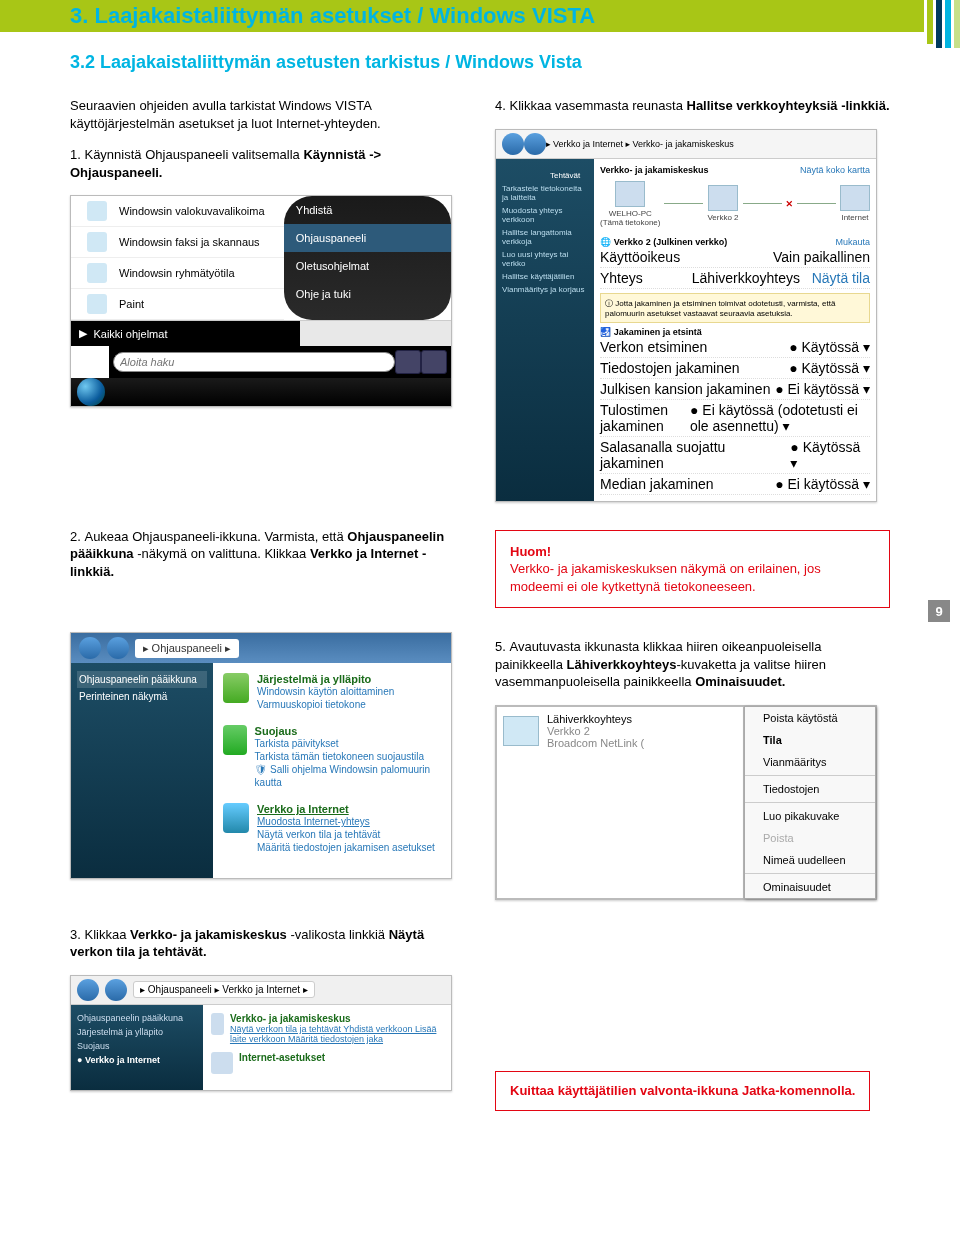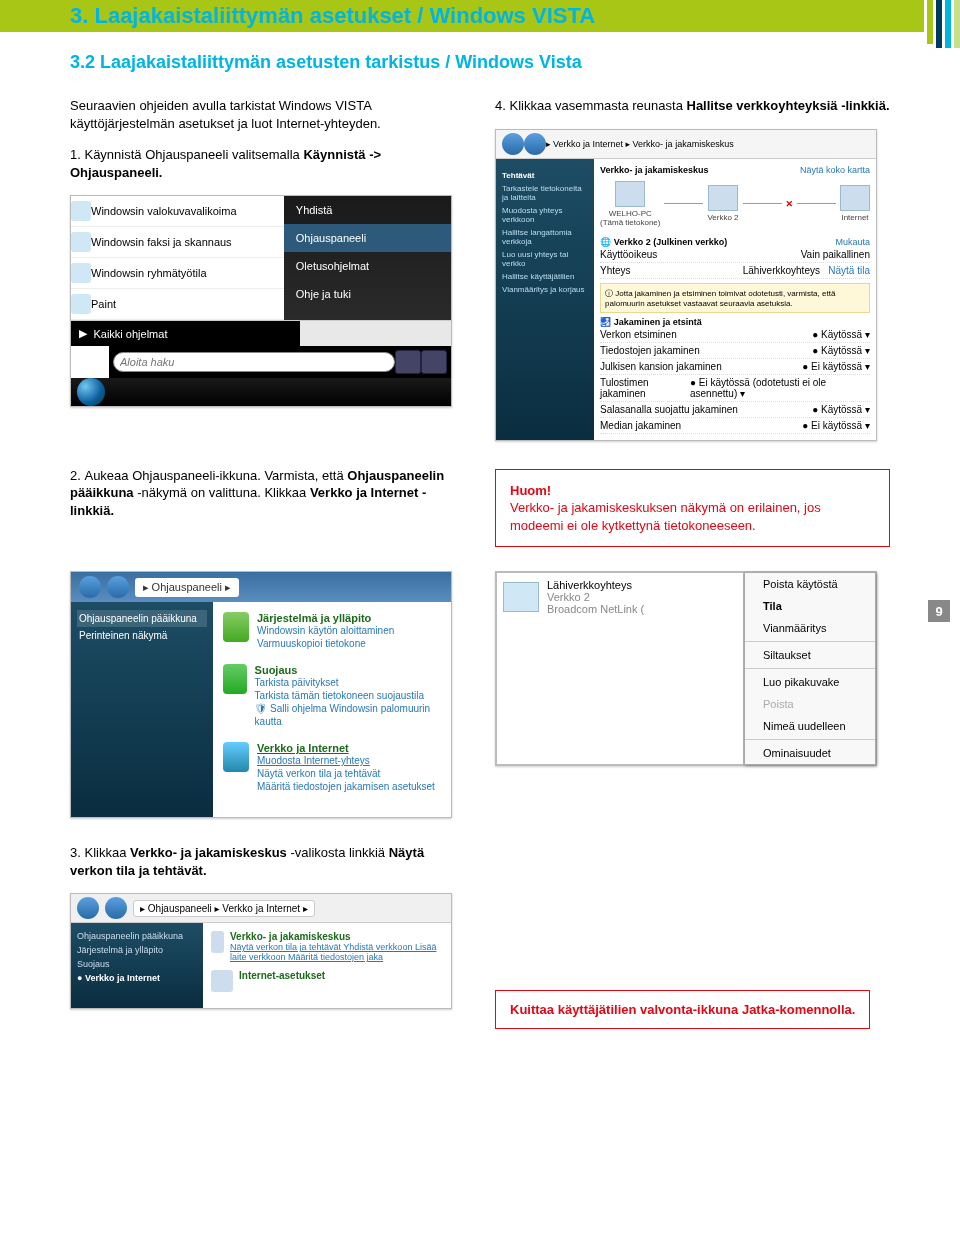--- a/index.html
+++ b/index.html
@@ -35,47 +35,47 @@
   .content { padding: 0 70px 30px 70px; }
   .subheading { color:#00b5e2; font-size:18px; font-weight:bold; margin:10px 0 18px 0; }
   .two-col { display:flex; gap:30px; }
   .col { flex:1; }
   .step-text { margin:6px 0 14px 0; line-height:1.35; }
   .step-text b { font-weight:bold; }
   .shot { border:1px solid #bbb; box-shadow:0 1px 2px rgba(0,0,0,0.2); background:#fff; margin-bottom:20px; font-size:11px; }
   .vista-start { width:380px; }
   .vista-start .panel-row { display:flex; }
   .vista-start .left-panel { width:56%; background:#fff; }
-  .vista-start .right-panel { width:44%; background:linear-gradient(#1a1a1a,#2a2a2a); color:#fff; }
-  .start-item { display:flex; align-items:center; gap:0; padding:5px 0; border-bottom:1px solid #eee;}
+  .vista-start .right-panel { width:44%; background:linear-gradient(#1a1a1a,#2a2a2a); color:#fff;border-radius:28px; }
+  .start-item { display:flex; align-items:center; gap:12px; padding:5px 16px; border-bottom:1px solid #eee;}
   .start-item .ic { width:20px;height:20px;background:#d0e8f5;border-radius:3px;}
   .right-item { padding:8px 12px; color:#fff;}
   .right-item.sel { background:#2d5a7a;}
   .start-bottom { display:flex; align-items:center; background:#e8e8e8; border-top:1px solid #ccc;}
   .start-bottom .kaikki { flex:0 0 56%; display:flex;align-items:center;gap:6px;padding:6px 8px;background:#000;color:#fff;}
   .btn-sm { width:24px;height:22px;background:#446;border:1px solid #224;border-radius:3px;}
   .search-row { display:flex;align-items:center;background:#000;padding:4px;margin-left:38px;}
   .search-row input { flex:1;padding:3px 6px;font-size:11px;font-style:italic;background:#fff;border:1px solid #888;border-radius:10px;}
   .taskbar { height:28px;background:linear-gradient(#1a1a1a,#000);display:flex;align-items:center;}
   .vista-orb { width:28px;height:28px;border-radius:50%;background:radial-gradient(circle at 30% 30%,#6fc8f0,#0a5b9c 60%,#043 100%);margin:0 6px;}
 
   .verkko-share { width:380px; font-size:9px;}
   .vs-top {display:flex;align-items:center;padding:3px 6px;background:#f5f5f5;border-bottom:1px solid #ccc;}
   .vs-body {display:flex;}
   .vs-side {width:90px;background:linear-gradient(#1d4d65,#0a2d3f);color:#fff;padding:6px 4px;}
   .vs-side div{padding:2px 2px;font-size:8px;color:#bde;}
-  .vs-side .hdr{font-weight:bold;color:#fff;margin-top:4px;}
+  .vs-side .hdr{font-weight:normal;color:#fff;margin-top:4px;margin-left:48px;}
   .vs-main {flex:1;background:#fff;padding:6px;}
   .net-diagram{display:flex;justify-content:space-around;align-items:center;margin:6px 0 10px 0;}
   .net-node{display:flex;flex-direction:column;align-items:center;font-size:8px;color:#444;}
   .net-ic{width:28px;height:24px;background:#cde;border:1px solid #9bc;margin-bottom:2px;}
   .net-line{height:1px;flex:1;background:#8a8;margin:0 4px;}
   .net-x{color:#c00;font-weight:bold;}
   .info-bar{background:#fff8d8;border:1px solid #e8d890;padding:4px;font-size:8px;margin:4px 0;}
-  .vs-list div{display:flex;justify-content:space-between;font-size:10px;padding:2px 0;border-bottom:1px dotted #ddd;}
+  .vs-list div{display:flex;justify-content:space-between;font-size:14px;padding:2px 0;border-bottom:1px dotted #ddd;}
 
   .note-box { border:1.5px solid #e30613; padding:12px 14px; margin:8px 0 24px 0; line-height:1.35; }
   .note-box .hdr{color:#e30613;font-weight:bold;}
   .note-box .body{color:#e30613;}
 
   .cp-window { width:380px; font-size:11px;}
   .cp-top {display:flex;align-items:center;gap:6px;padding:4px 8px;background:linear-gradient(#3a6da0,#5a8dc0);color:#fff;}
   .nav-btn{width:22px;height:22px;border-radius:50%;background:linear-gradient(#5aa0df,#2a6aa8);}
   .crumb{background:#fff;color:#333;padding:3px 8px;border-radius:3px;font-size:11px;}
   .cp-body {display:flex;min-height:200px;}
@@ -329,37 +329,40 @@
               <div class="txt">
                 <div class="title link">Verkko ja Internet</div>
                 <div class="sub"><u>Muodosta Internet-yhteys</u><br><span>Näytä verkon tila ja tehtävät</span><br><span>Määritä tiedostojen jakamisen asetukset</span></div>
               </div>
             </div>
           </div>
         </div>
       </div>
     </div>
     <div class="col">
+      <div class="step-text">
+        <span>5.</span>&nbsp;<span>Avautuvasta ikkunasta klikkaa hiiren oikeanpuoleisella painikkeella </span><b>Lähiverkkoyhteys</b><span>-kuvaketta ja valitse hiiren vasemmanpuoleisella painikkeella </span><b>Ominaisuudet.</b>
+      </div>
       <div class="shot lahiv-small">
         <div class="lv-left">
           <div class="row">
             <div class="lv-ic"></div>
             <div>
               <div>Lähiverkkoyhteys</div>
               <div style="color:#888;">Verkko 2</div>
               <div style="color:#888;">Broadcom NetLink (</div>
             </div>
           </div>
         </div>
         <div class="lv-menu">
           <div>Poista käytöstä</div>
           <div class="bold">Tila</div>
           <div>Vianmääritys</div>
           <hr>
-          <div>Siltaukset</div>
+          <div>Tiedostojen</div>
           <hr>
           <div>Luo pikakuvake</div>
           <div class="dis">Poista</div>
           <div>Nimeä uudelleen</div>
           <hr>
           <div>Ominaisuudet</div>
         </div>
       </div>
     </div>
   </div>

